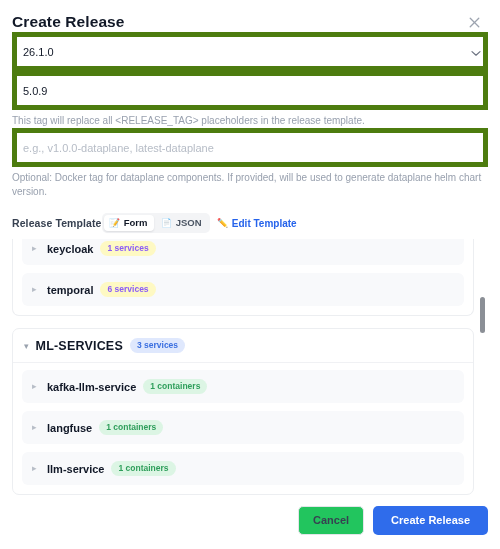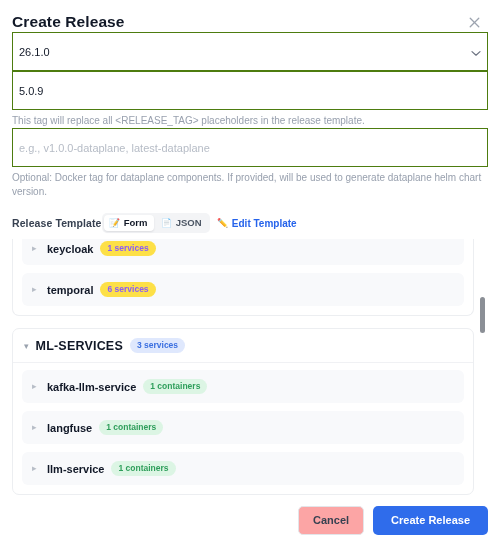--- a/index.html
+++ b/index.html
@@ -66,21 +66,21 @@
     letter-spacing: .1px;
   }
 
   .input-wrap {
     position: relative;
   }
   .text-input, .select-input {
     width: 100%;
     box-sizing: border-box;
     height: 39px;
-    border: 1px solid #4d7c0f;
+    border: 5px solid #4d7c0f;
     border-radius: 0;
     padding: 0 6px;
     font-size: 11px;
     font-family: "Liberation Sans", sans-serif;
     color: #111827;
     background: #ffffff;
     outline: none;
     line-height: 19px;
   }
   .select-input {
@@ -238,21 +238,21 @@
   }
 
   .badge {
     font-size: 8.5px;
     font-weight: 600;
     padding: 2px 7px;
     border-radius: 9px;
     line-height: 11px;
     white-space: nowrap;
   }
-  .badge.purple { background: #fde047; color: #8b5cf6; }
+  .badge.purple { background: #fef9c3; color: #8b5cf6; }
   .badge.blue   { background: #dfe8fd; color: #3b6fe0; }
   .badge.green  { background: #dcf5e4; color: #2f9e5b; }
 
   
   .scroll-track {
     position: absolute;
     top: 0;
     right: 2px;
     width: 7px;
     height: 100%;
@@ -280,21 +280,21 @@
     font-family: "Liberation Sans", sans-serif;
     font-size: 11px;
     font-weight: 600;
     border-radius: 5px;
     padding: 7px 14px;
     cursor: pointer;
     line-height: 13px;
     border: 1px solid transparent;
   }
   .btn-secondary {
-    background: #fca5a5;
+    background: #22c55e;
     color: #374151;
     border-color: #e3e5e9;
   }
   .btn-primary {
     background: #2f6ceb;
     color: #ffffff;
     padding: 7px 17px;
   }
 </style>
 </head>

